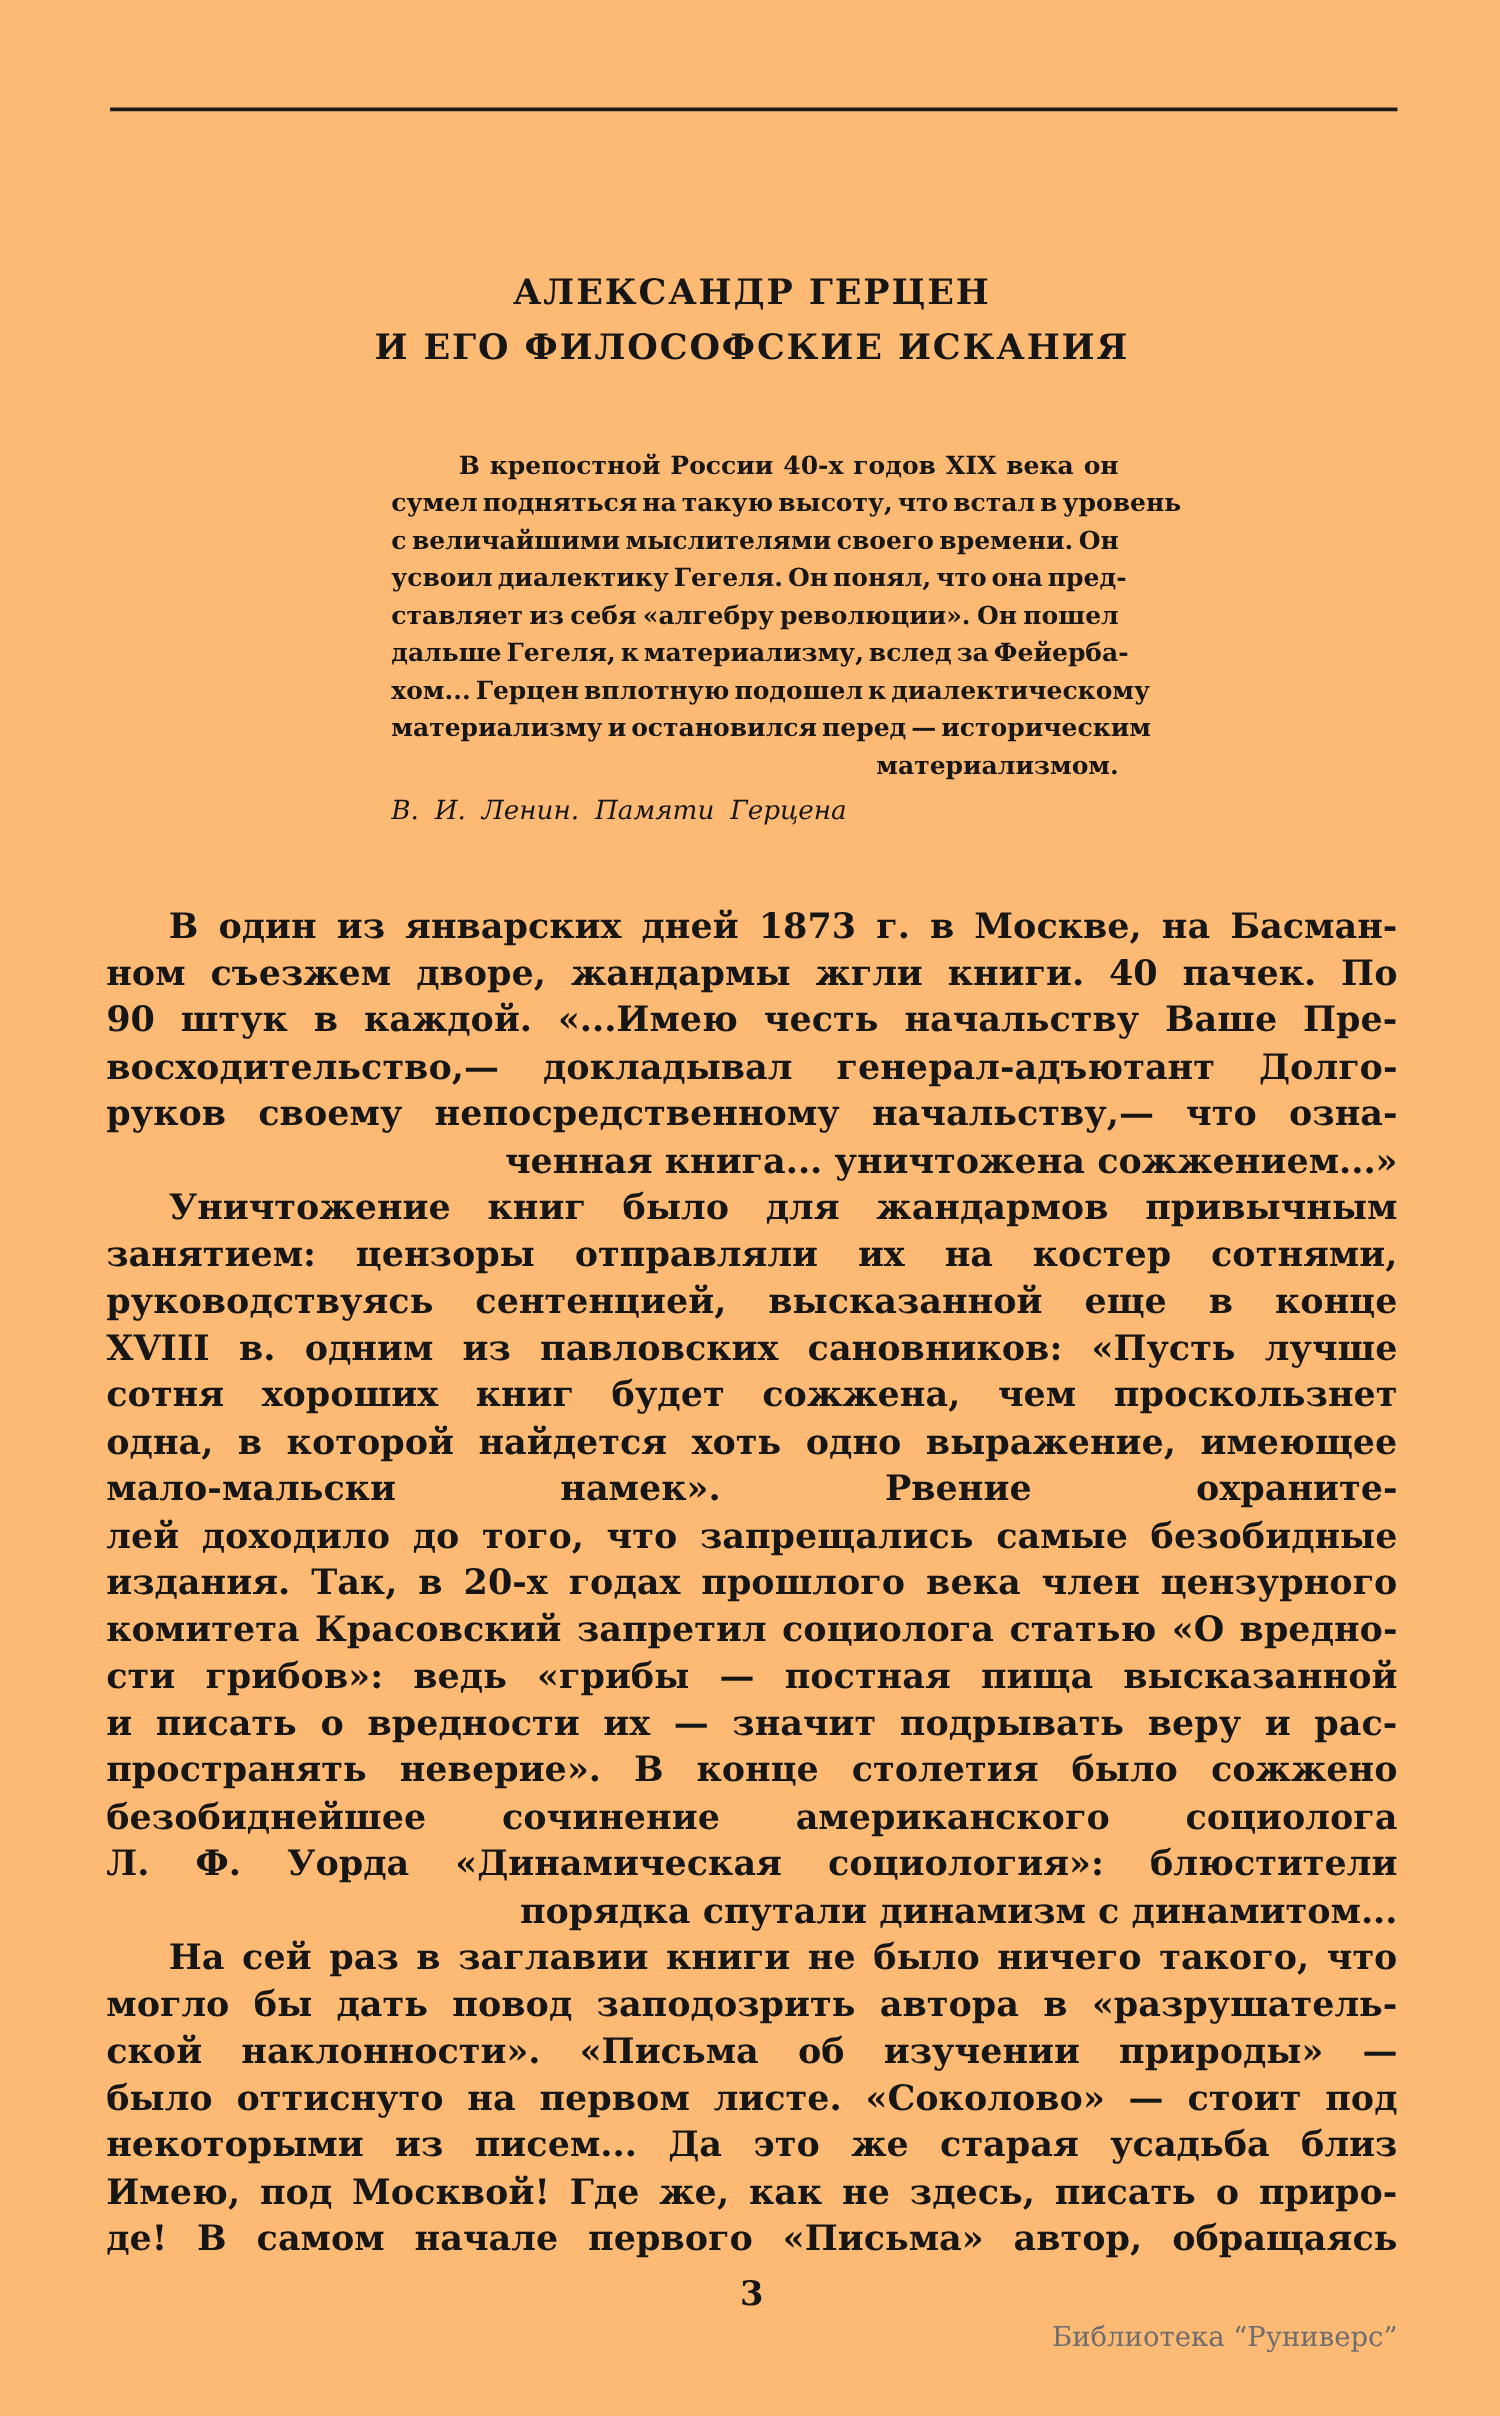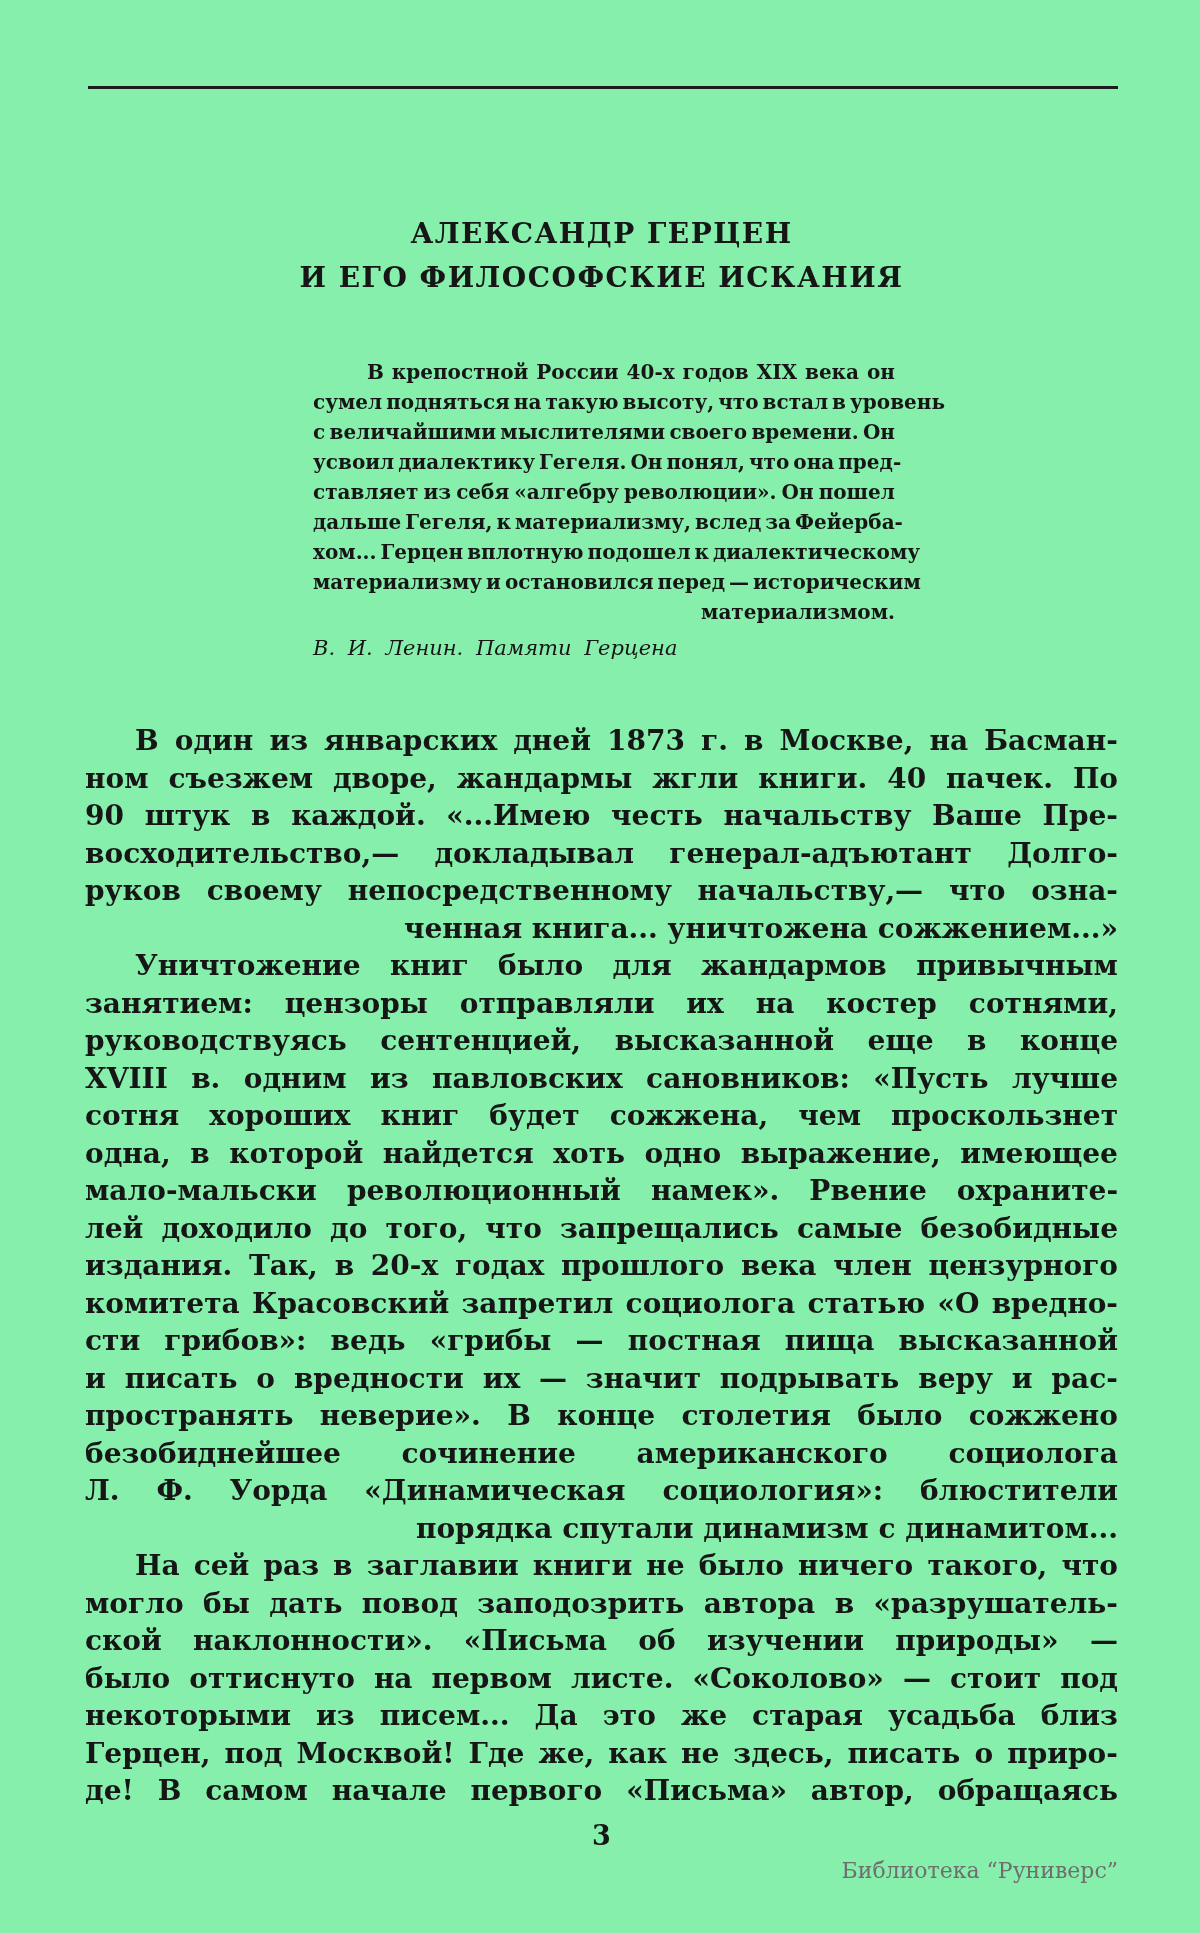--- a/index.html
+++ b/index.html
@@ -1,20 +1,20 @@
 <!DOCTYPE html>
 <html><head>
 <meta charset="utf-8">
 <style>
   html,body { margin:0; padding:0; background:#e9e9e2; }
   .page {
     position:relative;
     width:1200px; height:1933px;
     margin:0 auto;
-    background:#86efac;
+    background:#fdba74;
     color:#161616;
     font-family:"DejaVu Serif", serif;
     overflow:hidden;
   }
   .top-rule {
     position:absolute; left:88px; top:86px;
     width:1030px; height:3px;
     background:#1c1c1c;
   }
   .title {
@@ -243,21 +243,20 @@
         <span>в</span>
         <span>которой</span>
         <span>найдется</span>
         <span>хоть</span>
         <span>одно</span>
         <span>выражение,</span>
         <span>имеющее</span>
       </div>
       <div class="line just">
         <span>мало-мальски</span>
-        <span>революционный</span>
         <span>намек».</span>
         <span>Рвение</span>
         <span>охраните-</span>
       </div>
       <div class="line just">
         <span>лей</span>
         <span>доходило</span>
         <span>до</span>
         <span>того,</span>
         <span>что</span>
@@ -380,21 +379,21 @@
         <span>из</span>
         <span>писем...</span>
         <span>Да</span>
         <span>это</span>
         <span>же</span>
         <span>старая</span>
         <span>усадьба</span>
         <span>близ</span>
       </div>
       <div class="line just">
-        <span>Герцен,</span>
+        <span>Имею,</span>
         <span>под</span>
         <span>Москвой!</span>
         <span>Где</span>
         <span>же,</span>
         <span>как</span>
         <span>не</span>
         <span>здесь,</span>
         <span>писать</span>
         <span>о</span>
         <span>приро-</span>

